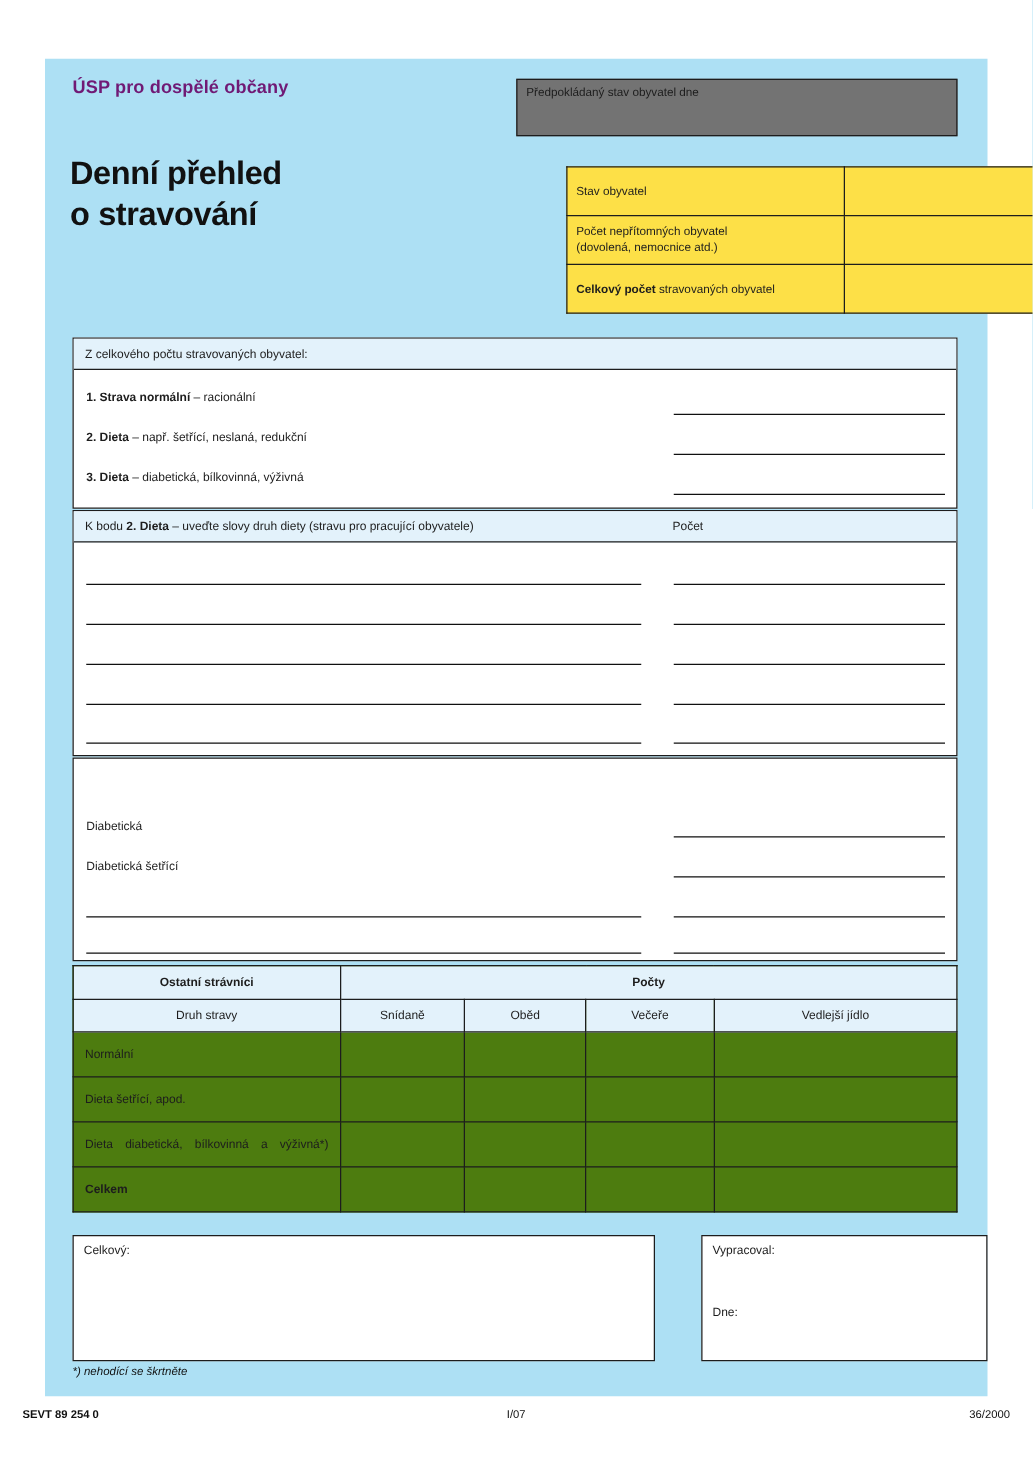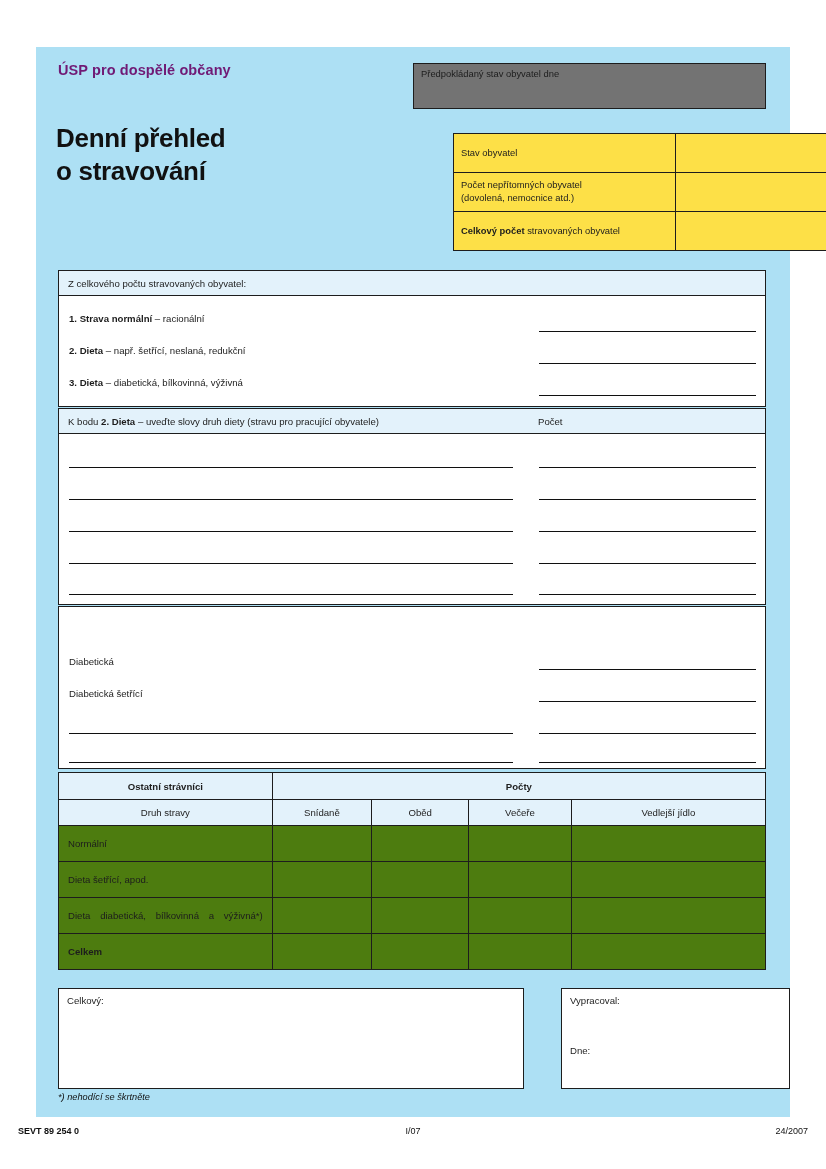--- a/index.html
+++ b/index.html
@@ -269,16 +269,16 @@
   <div class="box prep">
     <div class="l1">Vypracoval:</div>
     <div class="l2">Dne:</div>
   </div>
 
   <div class="footnote">*) nehodící se škrtněte</div>
 
   <div class="pfoot">
     <div class="left">SEVT  89 254 0</div>
     <div class="mid">I/07</div>
-    <div class="right">24/2007</div>
+    <div class="right">36/2000</div>
   </div>
 
 </div>
 
 </body></html>

